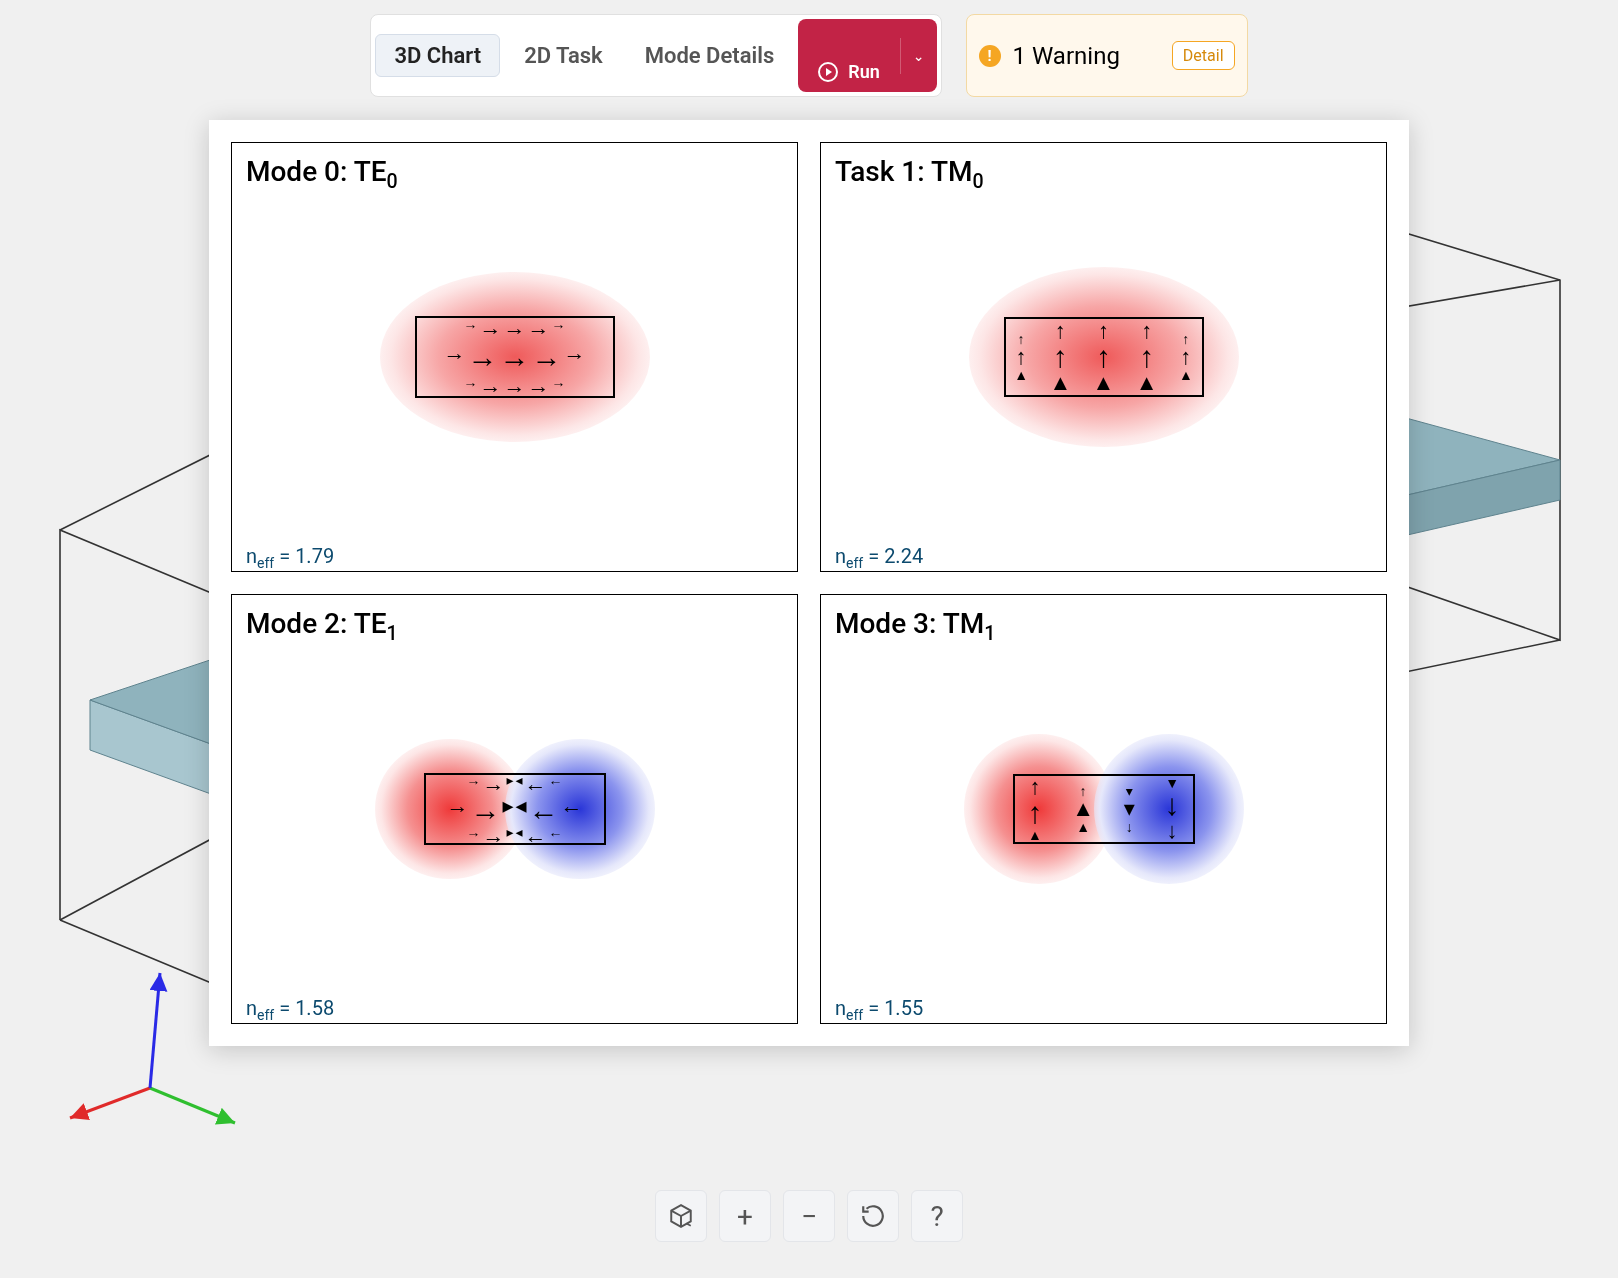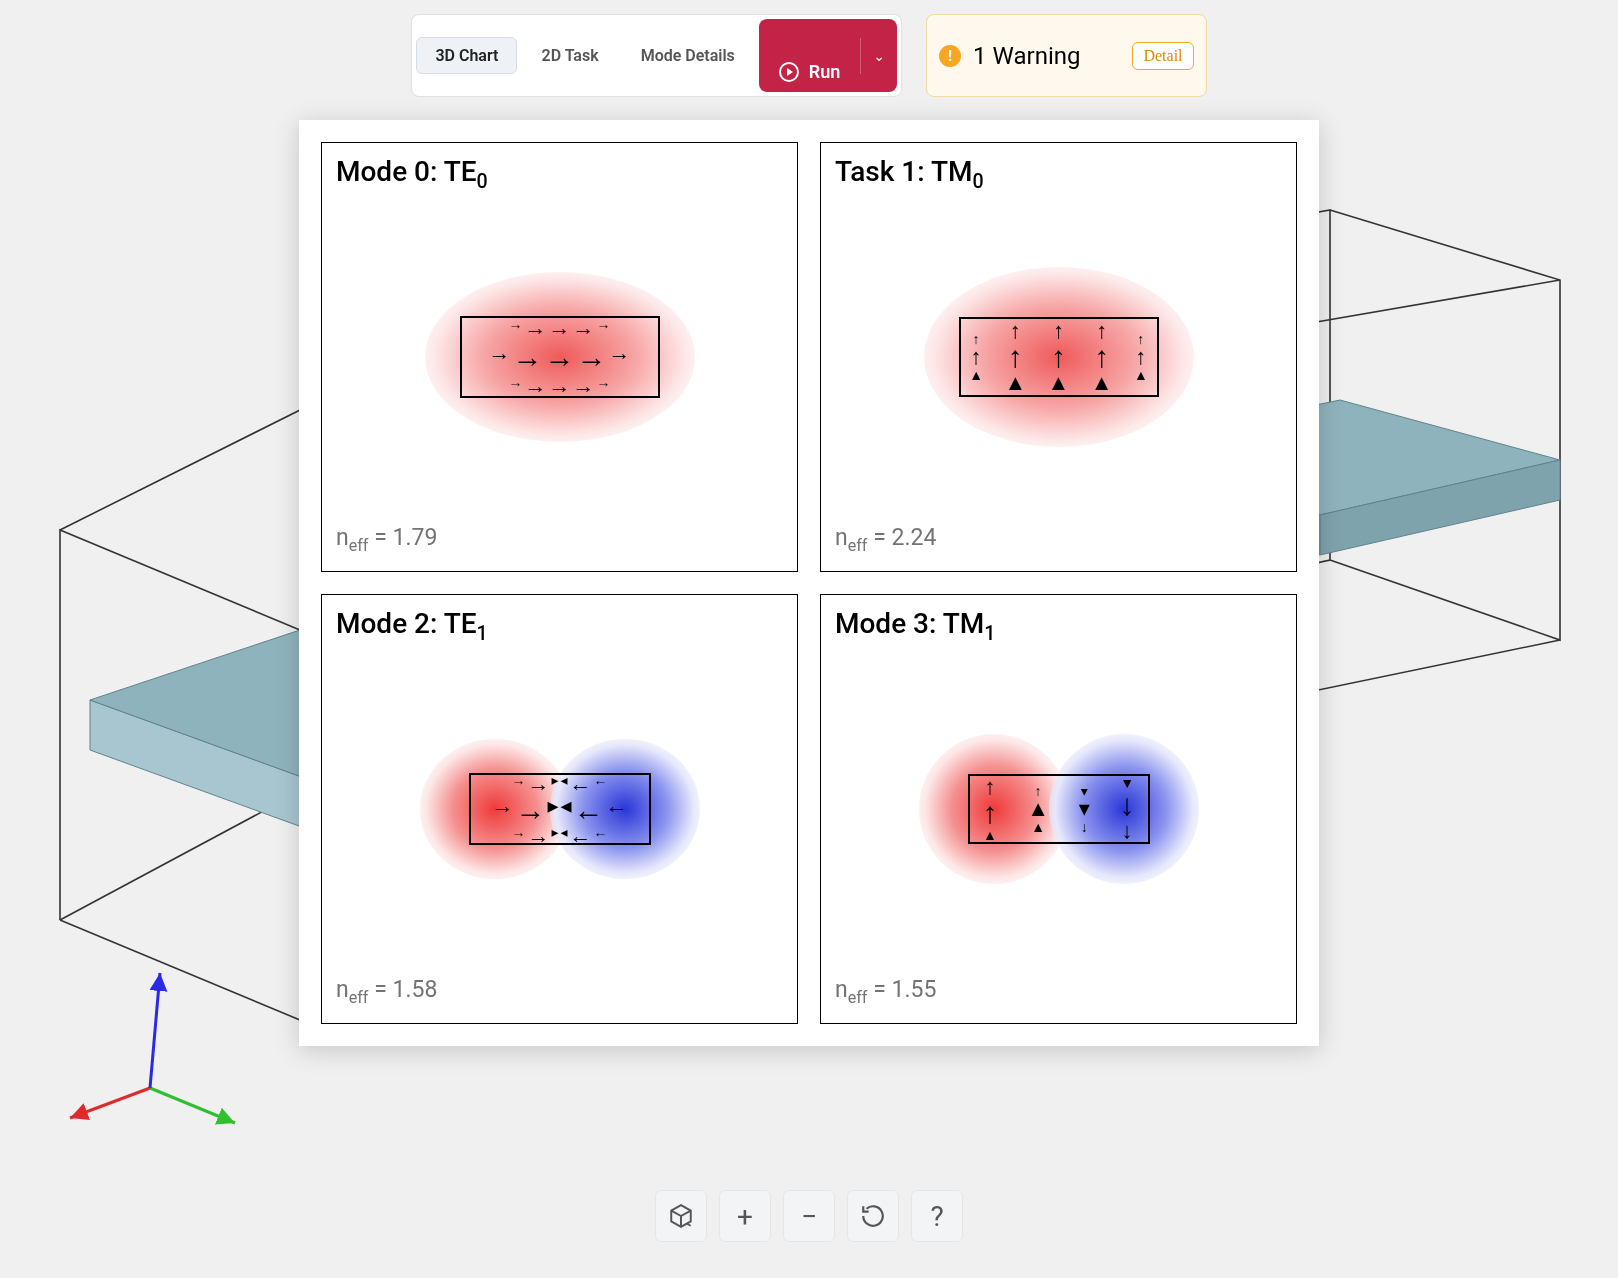--- a/index.html
+++ b/index.html
@@ -25,21 +25,21 @@
     display: flex;
     align-items: center;
     background: #fff;
     border: 1px solid #e0e0e0;
     border-radius: 8px;
     padding: 4px;
     gap: 6px;
   }
   .tab {
     padding: 8px 18px;
-    font-size: 16px;
+    font-size: 22px;
     font-weight: 600;
     color: #555;
     border-radius: 6px;
     cursor: pointer;
     user-select: none;
   }
   .tab.active {
     background: #eef2f7;
     color: #222;
     border: 1px solid #d5dde8;
@@ -110,37 +110,36 @@
     padding-right: 40px;
   }
   .detail-btn {
     border: 1px solid #f5a623;
     color: #d68a0c;
     background: #fff;
     border-radius: 6px;
     padding: 4px 10px;
     font-size: 16px;
     cursor: pointer;
-    font-family: Liberation Serif, serif;
   }
 
   
   .scene-3d {
     position: absolute;
     inset: 0;
     z-index: 1;
   }
 
   
   .mode-overlay {
     position: absolute;
     top: 120px;
     left: 50%;
     transform: translateX(-50%);
-    width: 1020px;
+    width: 1200px;
     background: #fff;
     box-shadow: 0 4px 24px rgba(0,0,0,0.18);
     display: grid;
     grid-template-columns: 1fr 1fr;
     grid-template-rows: 1fr 1fr;
     gap: 22px;
     padding: 22px;
     z-index: 20;
   }
   .mode-cell {
@@ -152,23 +151,23 @@
   .mode-title {
     position: absolute;
     top: 12px; left: 14px;
     font-size: 28px;
     font-weight: 500;
     color: #000;
   }
   .mode-title sub { font-size: 0.7em; }
   .mode-neff {
     position: absolute;
-    bottom: 16px; left: 14px;
-    font-size: 23px;
-    color: #737373;
+    bottom: 0; left: 14px;
+    font-size: 20px;
+    color: #0c4a6e;
   }
   .mode-neff sub { font-size: 0.7em; }
   .mode-plot {
     position: absolute;
     top: 50%; left: 50%;
     transform: translate(-50%, -50%);
     width: 300px; height: 200px;
     display: flex;
     align-items: center;
     justify-content: center;

